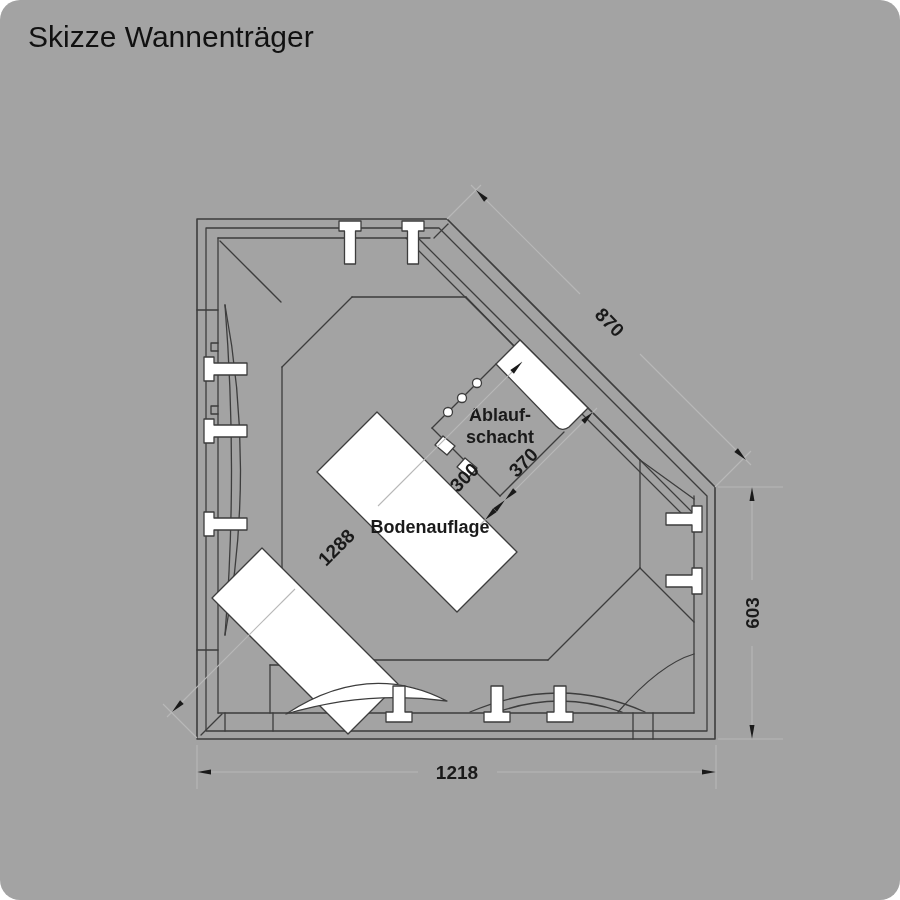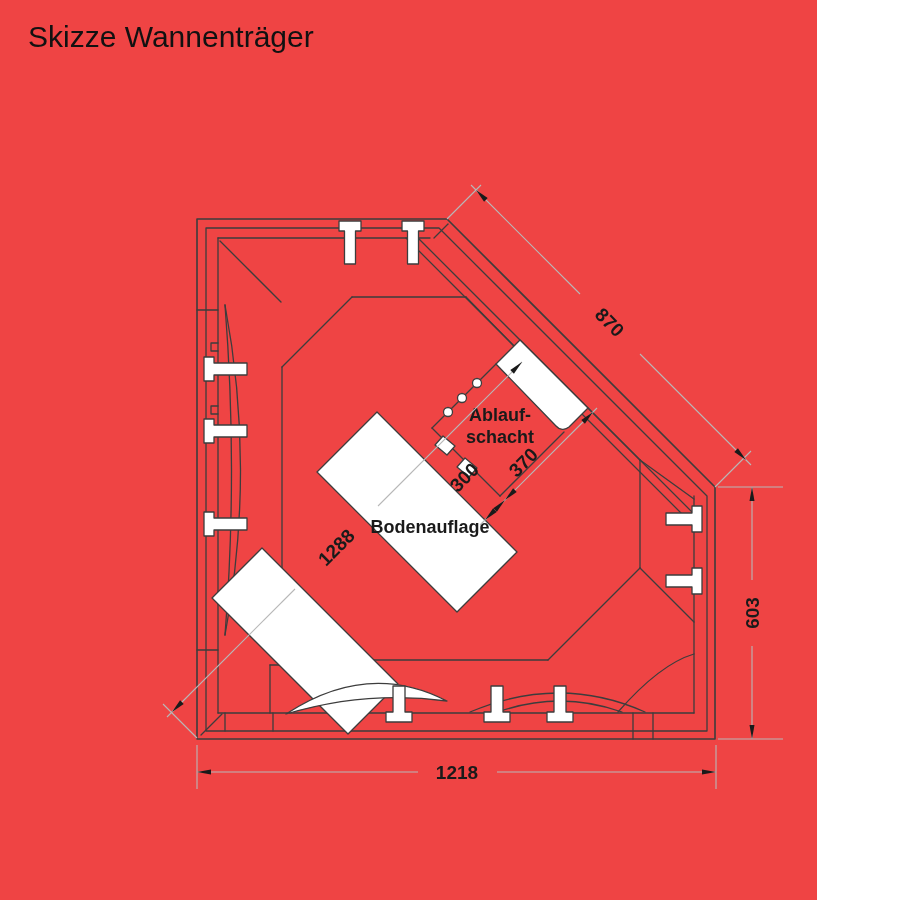--- a/index.html
+++ b/index.html
@@ -1,17 +1,17 @@
 <!DOCTYPE html>
 <html><head>
 <meta charset="utf-8">
 <style>
   html,body{margin:0;padding:0;background:#ffffff;}
-  .page{position:relative;width:817px;height:900px;background:#ef4444;overflow:hidden;
-        font-family:"Liberation Sans",sans-serif;}
+  .page{position:relative;width:900px;height:900px;background:#a3a3a3;overflow:hidden;
+        font-family:"Liberation Sans",sans-serif;border-radius:20px;}
   .title{position:absolute;left:28px;top:20px;font-size:30px;font-weight:400;color:#111;
          letter-spacing:0px;}
   svg{position:absolute;left:0;top:0;}
   svg text{font-family:"Liberation Sans",sans-serif;fill:#1a1a1a;}
   .dimtxt{font-size:19px;font-weight:700;}
   .lbltxt{font-size:18px;font-weight:700;}
   .s  {stroke:#3d3d3d;stroke-width:1.3;fill:none;stroke-linecap:round;stroke-linejoin:round;}
   .sf {stroke:#3d3d3d;stroke-width:1.3;fill:#ffffff;stroke-linejoin:round;}
   .fr {stroke:#3d3d3d;stroke-width:1.6;fill:none;stroke-linejoin:round;}
   .d  {stroke:#b8b8b8;stroke-width:1.1;fill:none;}

